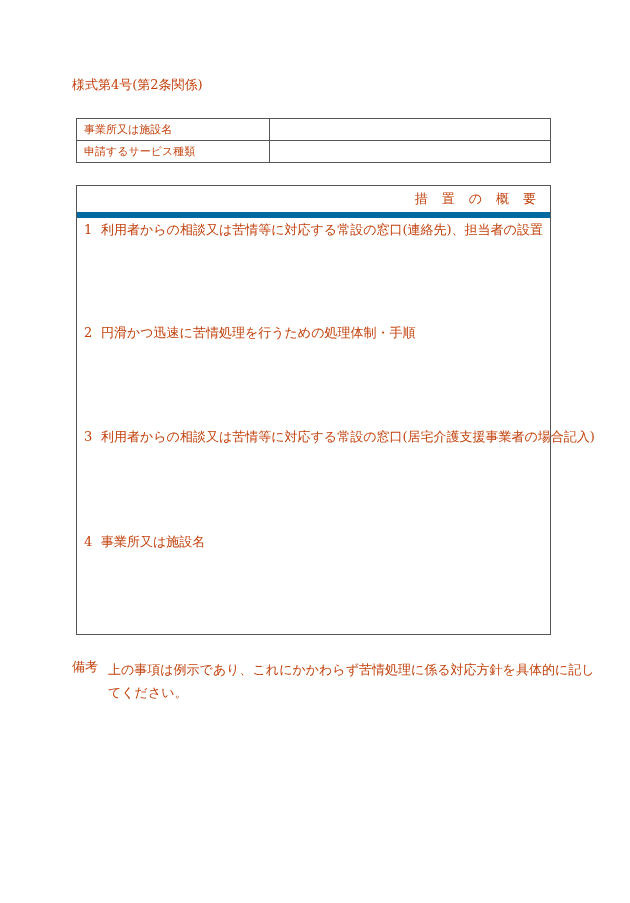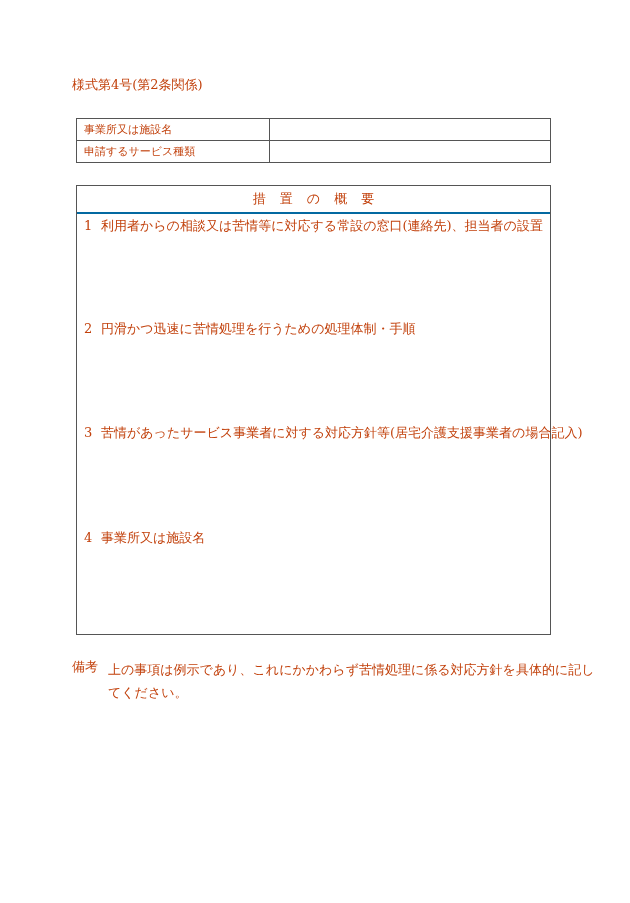--- a/index.html
+++ b/index.html
@@ -51,22 +51,22 @@
     position: absolute;
     left: 76px;
     top: 185px;
     width: 473px;
     height: 448px;
     border: 1px solid #555555;
   }
   .main-header {
     height: 26px;
     line-height: 26px;
-    border-bottom: 2px solid #0369a1;
-    text-align: center;
+    border-bottom: 6px solid #0369a1;
+    text-align: right;
     letter-spacing: 14px;
     text-indent: 14px;
     white-space: nowrap;
   }
   .main-body {
     position: relative;
     height: 421px;
   }
   .measure-item {
     position: absolute;
@@ -129,21 +129,21 @@
 
       <div class="measure-item item-1">
         <span class="num">1</span><span class="txt">利用者からの相談又は苦情等に対応する常設の窓口(連絡先)、担当者の設置</span>
       </div>
 
       <div class="measure-item item-2">
         <span class="num">2</span><span class="txt">円滑かつ迅速に苦情処理を行うための処理体制・手順</span>
       </div>
 
       <div class="measure-item item-3">
-        <span class="num">3</span><span class="txt">苦情があったサービス事業者に対する対応方針等(居宅介護支援事業者の場合記入)</span>
+        <span class="num">3</span><span class="txt">利用者からの相談又は苦情等に対応する常設の窓口(居宅介護支援事業者の場合記入)</span>
       </div>
 
       <div class="measure-item item-4">
         <span class="num">4</span><span class="txt">事業所又は施設名</span>
       </div>
 
     </div>
   </div>
 
   <div class="note">

